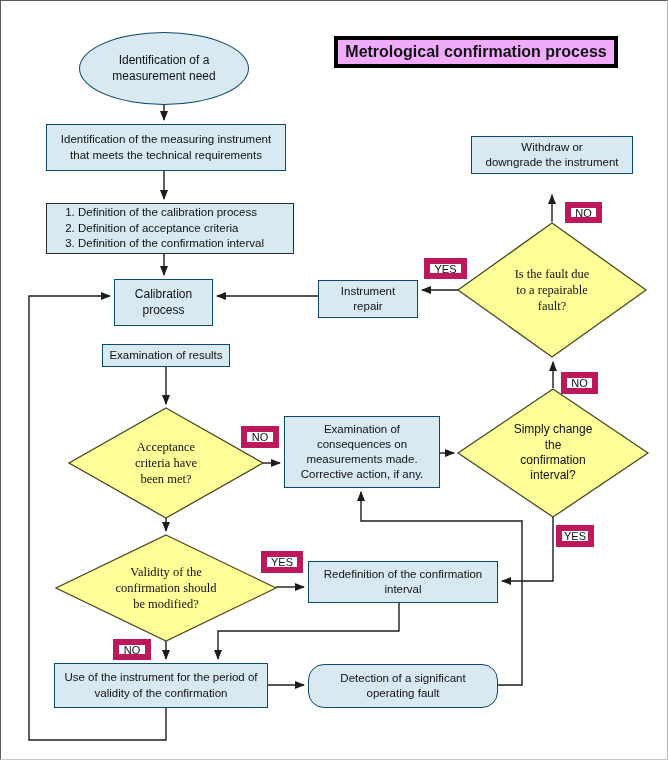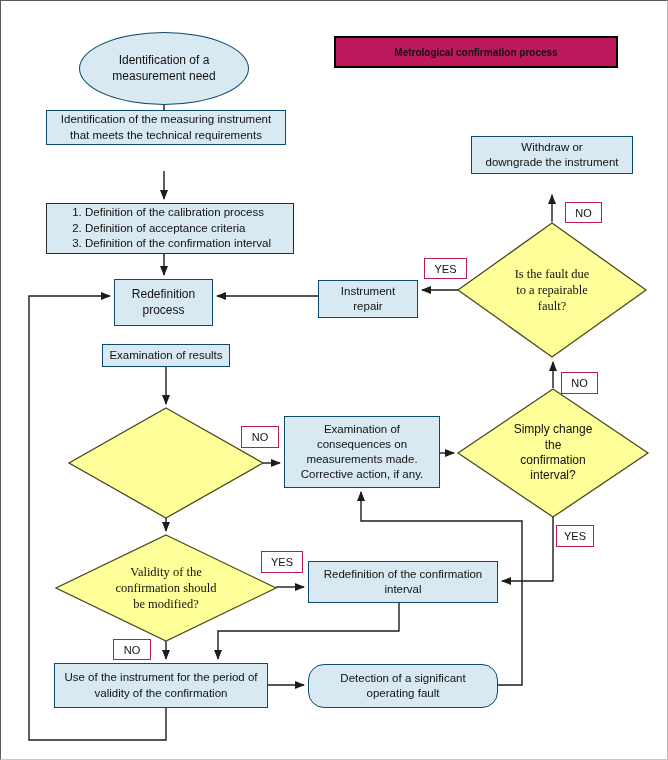--- a/index.html
+++ b/index.html
@@ -17,33 +17,33 @@
   }
   .ellipse{border-radius:50%;font-size:12px;}
   .dtext{
     position:absolute;display:flex;align-items:center;justify-content:center;
     text-align:center;white-space:pre-line;background:transparent;border:none;
     font-size:12.5px;line-height:1.28;box-sizing:border-box;
   }
   .serif{font-family:"Liberation Serif",serif;}
   .tag{
     position:absolute;display:flex;align-items:center;justify-content:center;
-    background:#ffffff;border:1px solid #be185d;font-size:11px;box-sizing:border-box;
+    background:#ffffff;border:6px solid #be185d;font-size:11px;box-sizing:border-box;
   }
   .titlebox{
     position:absolute;display:flex;align-items:center;justify-content:center;
-    background:#be185d;border:2px solid #000000;font-size:10px;font-weight:bold;
+    background:#f0abfc;border:4px solid #000000;font-size:16px;font-weight:bold;
     box-sizing:border-box;text-align:center;
   }
   .listbox{
     position:absolute;background:#d9e9f1;border:1px solid #2b2b2b;
     font-size:11.5px;line-height:1.34;box-sizing:border-box;
     display:flex;align-items:center;
   }
-  .listbox ol{margin:12px;padding:0 0 0 26px;}
+  .listbox ol{margin:5px;padding:0 0 0 26px;}
 </style>
 </head>
 <body>
 
 <div id="frame">
 
   <svg class="wires" viewBox="0 0 666 758">
     <defs>
       <marker id="ah" markerUnits="userSpaceOnUse" markerWidth="10" markerHeight="8" refX="9" refY="4" orient="auto">
         <path d="M0,0 L10,4 L0,8 Z" fill="#1c1c1c"></path>
@@ -77,32 +77,32 @@
       <polygon points="552,388 647,452 552,516 457,452"></polygon>
       <polygon points="551,222 645,289 551,356 457,289"></polygon>
     </g>
   </svg>
 
   <div class="titlebox" style="left:333px;top:35px;width:284px;height:32px;">Metrological confirmation process</div>
 
   <div class="node ellipse" style="left:78px;top:31px;width:170px;height:73px;">Identification of a
 measurement need</div>
 
-  <div class="node" style="left:45px;top:109px;width:240px;height:35px;">Identification of the measuring instrument
+  <div class="node" style="left:45px;top:123px;width:240px;height:47px;">Identification of the measuring instrument
 that meets the technical requirements</div>
 
   <div class="listbox" style="left:45px;top:202px;width:248px;height:51px;">
     <ol>
       <li>Definition of the calibration process</li>
       <li>Definition of acceptance criteria</li>
       <li>Definition of the confirmation interval</li>
     </ol>
   </div>
 
-  <div class="node" style="left:113px;top:278px;width:99px;height:47px;font-size:12px;">Redefinition
+  <div class="node" style="left:113px;top:278px;width:99px;height:47px;font-size:12px;">Calibration
 process</div>
 
   <div class="node" style="left:101px;top:343px;width:128px;height:23px;">Examination of results</div>
 
   <div class="node" style="left:283px;top:415px;width:156px;height:72px;">Examination of
 consequences on
 measurements made.
 Corrective action, if any.</div>
 
   <div class="node" style="left:307px;top:560px;width:190px;height:42px;">Redefinition of the confirmation
@@ -113,20 +113,23 @@
 
   <div class="node" style="left:307px;top:663px;width:190px;height:44px;border-radius:16px;">Detection of a significant
 operating fault</div>
 
   <div class="node" style="left:317px;top:279px;width:100px;height:38px;">Instrument
 repair</div>
 
   <div class="node" style="left:470px;top:135px;width:162px;height:38px;">Withdraw or
 downgrade the instrument</div>
 
+  <div class="dtext serif" style="left:95px;top:430px;width:140px;height:64px;">Acceptance
+criteria have
+been met?</div>
 
   <div class="dtext" style="left:482px;top:422px;width:140px;height:60px;font-size:12px;">Simply change
 the
 confirmation
 interval?</div>
 
   <div class="dtext serif" style="left:72px;top:556px;width:186px;height:62px;">Validity of the
 confirmation should
 be modified?</div>
 

